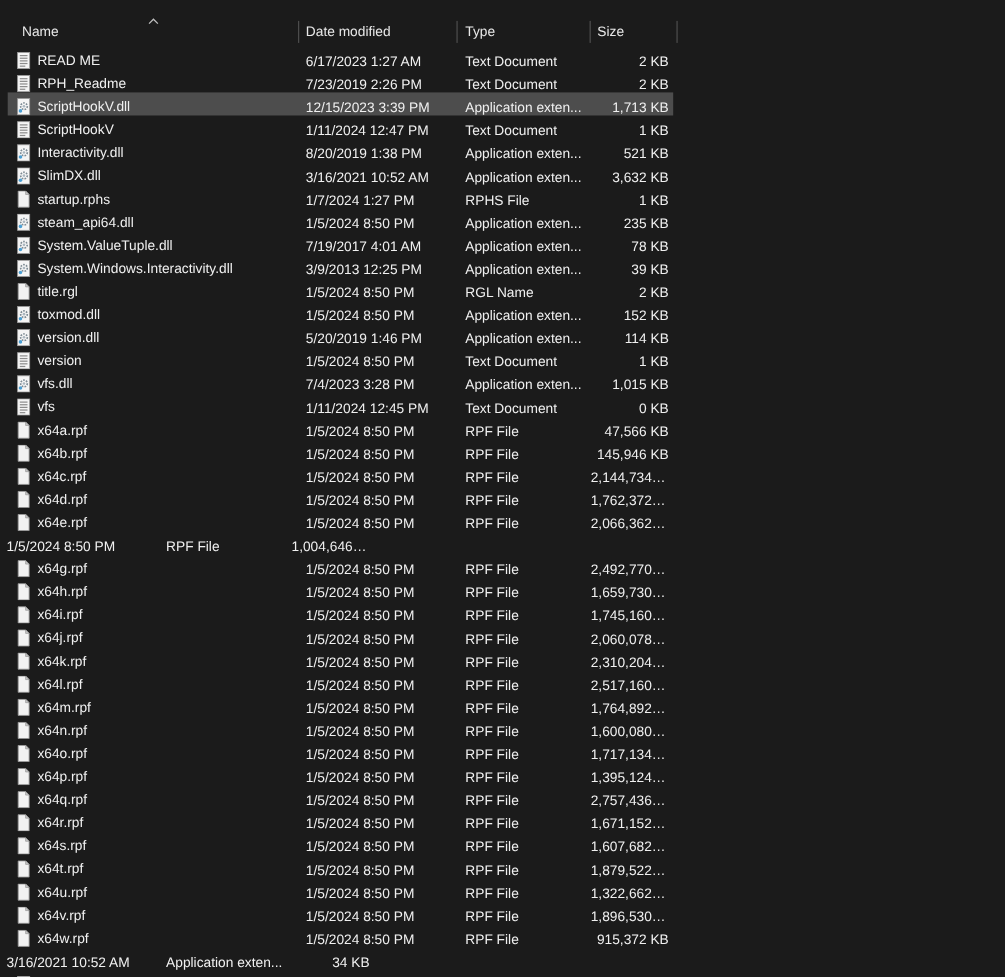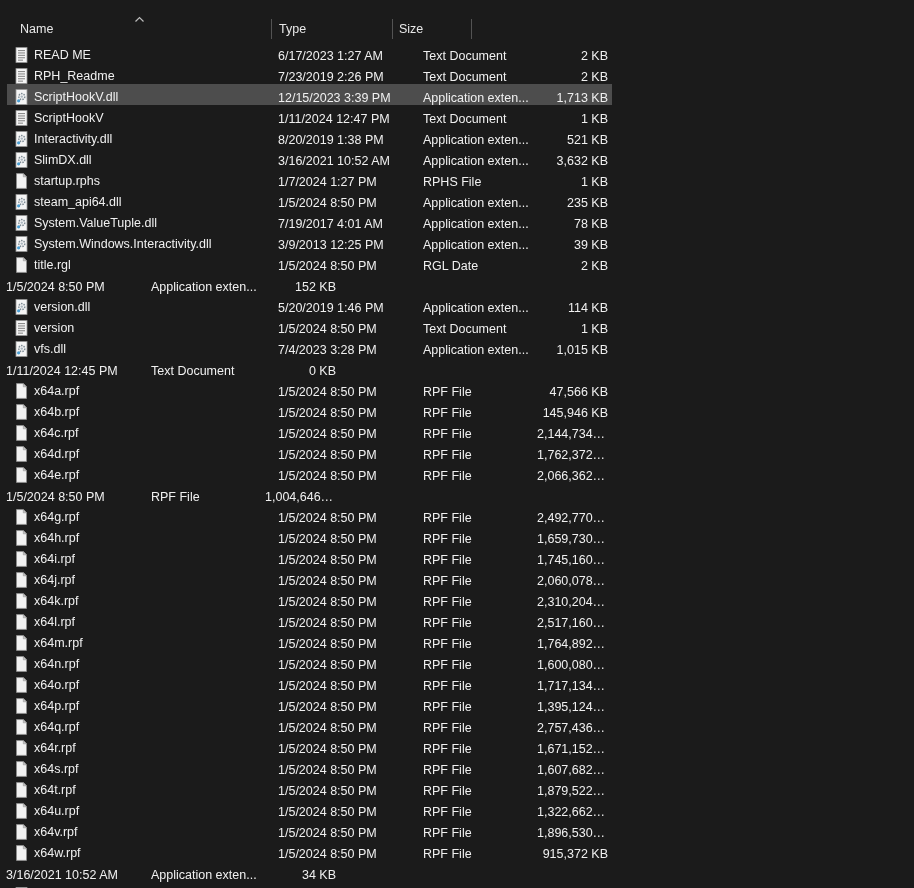--- a/index.html
+++ b/index.html
@@ -59,20 +59,23 @@
 
   <div class="header-row">
     <span class="sort-caret">
       <svg width="11" height="7" viewBox="0 0 11 7">
           <path d="M1.5 5.5 L5.5 1.5 L9.5 5.5" fill="none" stroke="#bdbdbd" stroke-width="1.2"></path>
         </svg>
     </span>
     <div class="col-header ch-name">
       <span>Name</span>
     </div>
+    <div class="col-header ch-date">
+      <span>Date modified</span>
+    </div>
     <div class="col-header ch-type">
       <span>Type</span>
     </div>
     <div class="col-header ch-size">
       <span>Size</span>
     </div>
   </div>
 
   <div class="rows" id="rows">
       <div class="row">
@@ -227,24 +230,33 @@
       </div>
       <div class="row">
         <div class="c c-name">
           <span class="icon"><svg width="13" height="16" viewBox="0 0 13 16">
               <path d="M1.5 0.6 H8.3 L11.5 3.8 V15.4 H1.5 Z" fill="#f2f2f2" stroke="#8f8f8f" stroke-width="0.8"></path>
               <path d="M8.3 0.6 V3.8 H11.5 Z" fill="#c9c9c9" stroke="#8f8f8f" stroke-width="0.6"></path>
             </svg></span>
           <span class="nm">title.rgl</span>
         </div>
         <div class="c c-date">1/5/2024 8:50 PM</div>
-        <div class="c c-type">RGL Date</div>
+        <div class="c c-type">RGL Name</div>
         <div class="c c-size">2 KB</div>
       </div>
       <div class="row">
+        <div class="c c-name">
+          <span class="icon"><svg width="13" height="16" viewBox="0 0 13 16">
+              <rect x="1" y="0.6" width="11" height="14.8" fill="#f5f5f5" stroke="#9a9a9a" stroke-width="0.8"></rect>
+              <circle cx="6.8" cy="7.6" r="3" fill="none" stroke="#7e8b94" stroke-width="1.5" stroke-dasharray="1.5 1.1"></circle>
+              <circle cx="6.8" cy="7.6" r="1.2" fill="#aab6bf"></circle>
+              <circle cx="3.6" cy="11.8" r="1.6" fill="#4b9fd4"></circle>
+            </svg></span>
+          <span class="nm">toxmod.dll</span>
+        </div>
         <div class="c c-date">1/5/2024 8:50 PM</div>
         <div class="c c-type">Application exten...</div>
         <div class="c c-size">152 KB</div>
       </div>
       <div class="row">
         <div class="c c-name">
           <span class="icon"><svg width="13" height="16" viewBox="0 0 13 16">
               <rect x="1" y="0.6" width="11" height="14.8" fill="#f5f5f5" stroke="#9a9a9a" stroke-width="0.8"></rect>
               <circle cx="6.8" cy="7.6" r="3" fill="none" stroke="#7e8b94" stroke-width="1.5" stroke-dasharray="1.5 1.1"></circle>
               <circle cx="6.8" cy="7.6" r="1.2" fill="#aab6bf"></circle>
@@ -282,20 +294,33 @@
               <circle cx="6.8" cy="7.6" r="1.2" fill="#aab6bf"></circle>
               <circle cx="3.6" cy="11.8" r="1.6" fill="#4b9fd4"></circle>
             </svg></span>
           <span class="nm">vfs.dll</span>
         </div>
         <div class="c c-date">7/4/2023 3:28 PM</div>
         <div class="c c-type">Application exten...</div>
         <div class="c c-size">1,015 KB</div>
       </div>
       <div class="row">
+        <div class="c c-name">
+          <span class="icon"><svg width="13" height="16" viewBox="0 0 13 16">
+              <rect x="1" y="0.6" width="11" height="14.8" fill="#f5f5f5" stroke="#9a9a9a" stroke-width="0.8"></rect>
+              <g fill="#8c8c8c">
+                <rect x="3" y="3" width="7" height="1.1"></rect>
+                <rect x="3" y="5.4" width="7" height="1.1"></rect>
+                <rect x="3" y="7.8" width="7" height="1.1"></rect>
+                <rect x="3" y="10.2" width="7" height="1.1"></rect>
+                <rect x="3" y="12.6" width="5" height="1.1"></rect>
+              </g>
+            </svg></span>
+          <span class="nm">vfs</span>
+        </div>
         <div class="c c-date">1/11/2024 12:45 PM</div>
         <div class="c c-type">Text Document</div>
         <div class="c c-size">0 KB</div>
       </div>
       <div class="row">
         <div class="c c-name">
           <span class="icon"><svg width="13" height="16" viewBox="0 0 13 16">
               <path d="M1.5 0.6 H8.3 L11.5 3.8 V15.4 H1.5 Z" fill="#f2f2f2" stroke="#8f8f8f" stroke-width="0.8"></path>
               <path d="M8.3 0.6 V3.8 H11.5 Z" fill="#c9c9c9" stroke="#8f8f8f" stroke-width="0.6"></path>
             </svg></span>

